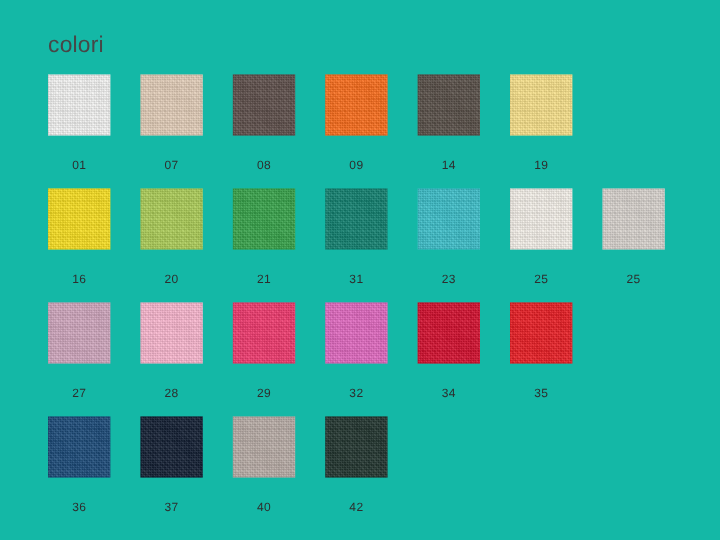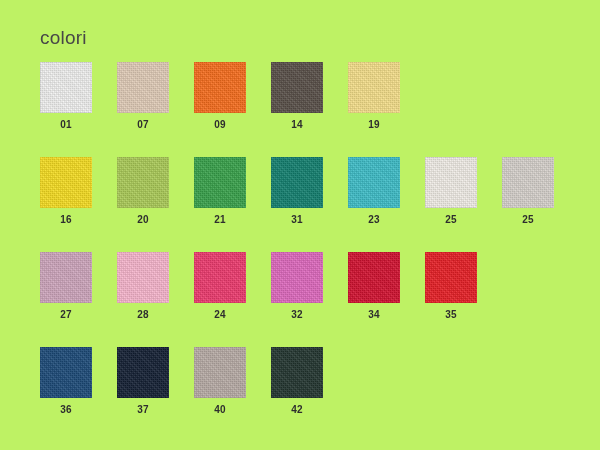--- a/index.html
+++ b/index.html
@@ -11,21 +11,21 @@
     width: 600px;
     height: 450px;
     font-family: "Liberation Sans", sans-serif;
     overflow: hidden;
     position: relative;
   }
 
   #palette-page {
     position: absolute;
     inset: 0;
-    background: #bef264;
+    background: #14b8a6;
   }
 
   #page-title {
     position: absolute;
     left: 40px;
     top: 28px;
     font-size: 19px;
     font-weight: 400;
     letter-spacing: 0.2px;
     color: #474747;
@@ -85,23 +85,23 @@
 
   
   .swatch-chip.pale {
     box-shadow: inset 0 0 0 1px rgba(0,0,0,0.045);
   }
 
   .swatch-label {
     width: 52px;
     text-align: center;
     font-size: 10px;
-    font-weight: 700;
+    font-weight: 400;
     color: #2e2e2e;
-    margin-top: 7px;
+    margin-top: 21px;
     letter-spacing: 0.3px;
     line-height: 1;
   }
 </style>
 </head>
 <body>
 
 <div id="palette-page">
 
   <div id="page-title">colori</div>
@@ -110,20 +110,24 @@
       <div class="swatch-row">
         <div class="swatch-cell">
           <div class="swatch-chip pale" style="background-color: rgb(242, 242, 241);"></div>
           <div class="swatch-label">01</div>
         </div>
         <div class="swatch-cell">
           <div class="swatch-chip" style="background-color: rgb(226, 205, 184);"></div>
           <div class="swatch-label">07</div>
         </div>
         <div class="swatch-cell">
+          <div class="swatch-chip" style="background-color: rgb(94, 79, 75);"></div>
+          <div class="swatch-label">08</div>
+        </div>
+        <div class="swatch-cell">
           <div class="swatch-chip" style="background-color: rgb(249, 109, 28);"></div>
           <div class="swatch-label">09</div>
         </div>
         <div class="swatch-cell">
           <div class="swatch-chip" style="background-color: rgb(88, 79, 72);"></div>
           <div class="swatch-label">14</div>
         </div>
         <div class="swatch-cell">
           <div class="swatch-chip" style="background-color: rgb(247, 224, 138);"></div>
           <div class="swatch-label">19</div>
@@ -163,21 +167,21 @@
         <div class="swatch-cell">
           <div class="swatch-chip" style="background-color: rgb(207, 166, 189);"></div>
           <div class="swatch-label">27</div>
         </div>
         <div class="swatch-cell">
           <div class="swatch-chip" style="background-color: rgb(249, 182, 206);"></div>
           <div class="swatch-label">28</div>
         </div>
         <div class="swatch-cell">
           <div class="swatch-chip" style="background-color: rgb(239, 58, 110);"></div>
-          <div class="swatch-label">24</div>
+          <div class="swatch-label">29</div>
         </div>
         <div class="swatch-cell">
           <div class="swatch-chip" style="background-color: rgb(224, 105, 191);"></div>
           <div class="swatch-label">32</div>
         </div>
         <div class="swatch-cell">
           <div class="swatch-chip" style="background-color: rgb(211, 16, 47);"></div>
           <div class="swatch-label">34</div>
         </div>
         <div class="swatch-cell">

